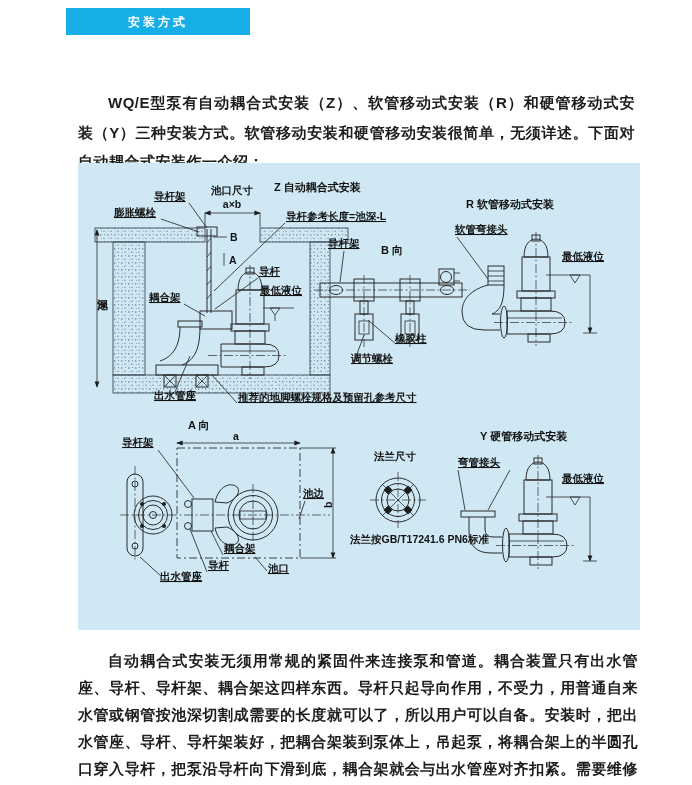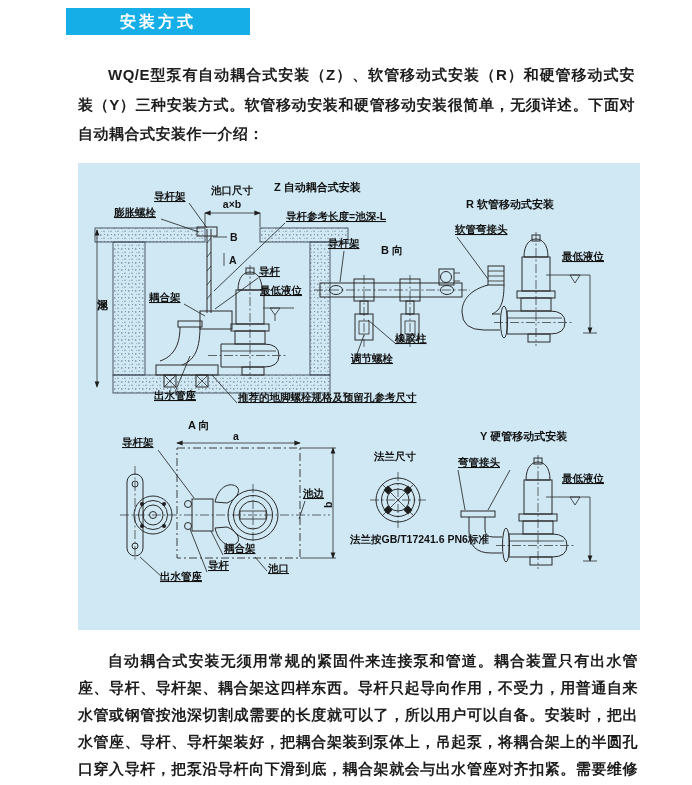--- a/index.html
+++ b/index.html
@@ -1,23 +1,23 @@
 <!DOCTYPE html>
 <html><head>
 <meta charset="utf-8">
 <style>
   html,body{margin:0;padding:0;background:#fff;}
   .page{position:relative;width:692px;height:785px;background:#fff;overflow:hidden;
         font-family:"Liberation Sans","DejaVu Sans",sans-serif;}
   .header-badge{position:absolute;left:66px;top:8px;width:184px;height:27px;
-        background:#15aee6;color:#fff;font-size:16px;font-weight:bold;
+        background:#15aee6;color:#fff;font-size:12px;font-weight:bold;
         letter-spacing:3px;text-align:center;line-height:28px;}
   .para{position:absolute;color:#1d1d1d;font-weight:bold;text-align:justify;
         text-indent:2em;letter-spacing:0.5px;}
-  .intro{left:78px;top:45px;width:557px;font-size:15px;line-height:29.5px;}
+  .intro{left:78px;top:73px;width:557px;font-size:15px;line-height:29.5px;}
   .bodytext{left:78px;top:632px;width:560px;font-size:15px;line-height:27px;}
   .panel{position:absolute;left:78px;top:163px;width:562px;height:467px;background:#cfe8f4;}
   svg.diag{position:absolute;left:0;top:0;width:562px;height:467px;}
   svg .s{stroke:#2b2b2b;fill:none;stroke-width:1;}
   svg .thin{stroke:#2b2b2b;fill:none;stroke-width:0.8;}
   svg .ld{stroke:#1d1d1d;fill:none;stroke-width:0.8;}
   svg .cl{stroke:#2b2b2b;fill:none;stroke-width:0.7;stroke-dasharray:9 2.5 2 2.5;}
   svg .dsh{stroke:#2b2b2b;fill:none;stroke-width:0.9;stroke-dasharray:8 3 2 3;}
   svg .spk{fill:url(#spk);stroke:#3c4a55;stroke-width:0.9;}
   svg .dot{fill:#5a6b78;stroke:none;}

